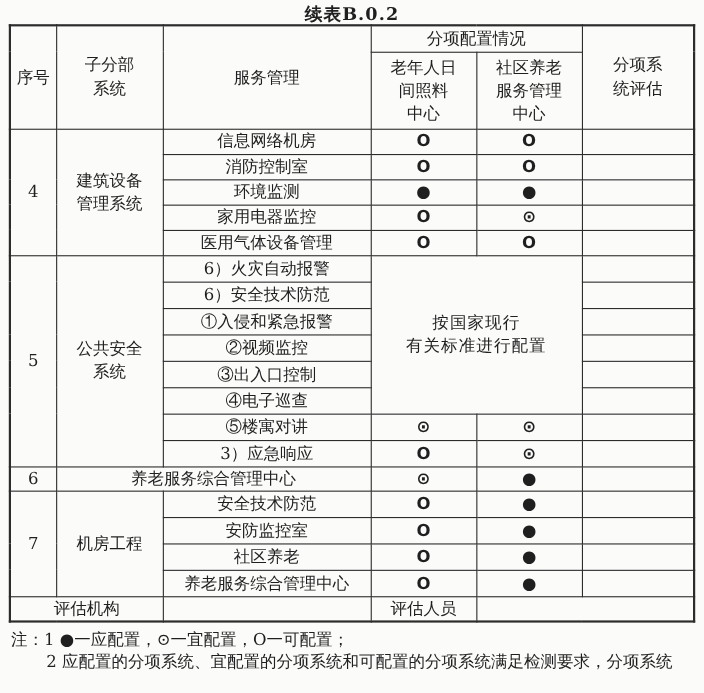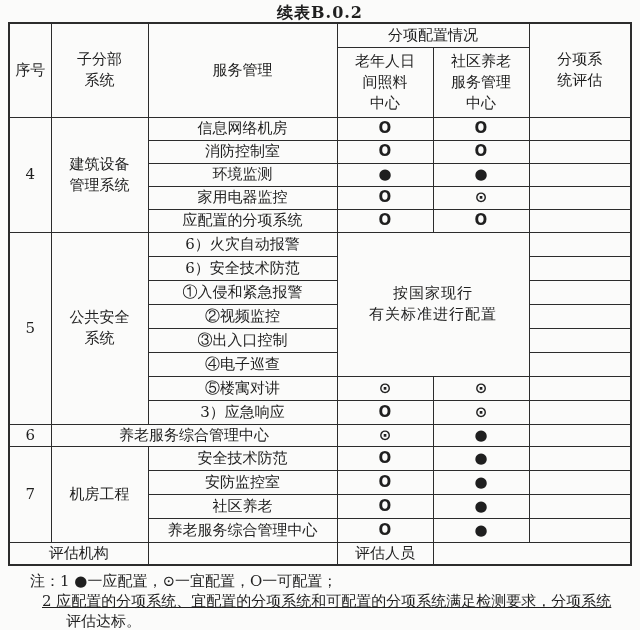--- a/index.html
+++ b/index.html
@@ -54,22 +54,22 @@
   tr.hr1{height:24px;}
   tr.hr2{height:70px;}
   tr.r23{height:23px;}
   tr.r24{height:24px;}
   tr.r22{height:22px;}
   .notes{
     position:absolute;left:8px;top:571px;width:626px;
     font-size:15px;
     line-height:20px;
   }
-  .notes .n1{padding-left:2px;margin-left:20px;}
-  .notes .n2{padding-left:34px;text-decoration:underline;}
+  .notes .n1{padding-left:2px;}
+  .notes .n2{padding-left:34px;}
   .notes .n3{padding-left:58px;}
 </style>
 </head>
 <body>
 
 <div class="page-title">续表B.0.2</div>
 
 <table class="spec">
   <colgroup>
     <col style="width:42px">
@@ -120,21 +120,21 @@
     <td class="sym">●</td>
     <td></td>
   </tr>
   <tr class="r23">
     <td class="item">家用电器监控</td>
     <td class="sym">O</td>
     <td class="sym">⊙</td>
     <td></td>
   </tr>
   <tr class="r23">
-    <td class="item">应配置的分项系统</td>
+    <td class="item">医用气体设备管理</td>
     <td class="sym">O</td>
     <td class="sym">O</td>
     <td></td>
   </tr>
 
   <tr class="r24">
     <td rowspan="8">5</td>
     <td rowspan="8">公共安全
 系统</td>
     <td class="item">6）火灾自动报警</td>
@@ -215,14 +215,13 @@
     <td></td>
     <td>评估人员</td>
     <td colspan="2"></td>
   </tr>
 </tbody>
   </table>
 
 <div class="notes">
   <div class="n1">注：1 ●一应配置，⊙一宜配置，O一可配置；</div>
   <div class="n2">2 应配置的分项系统、宜配置的分项系统和可配置的分项系统满足检测要求，分项系统</div>
-  <div class="n3">评估达标。</div>
 </div>
 
 </body></html>

